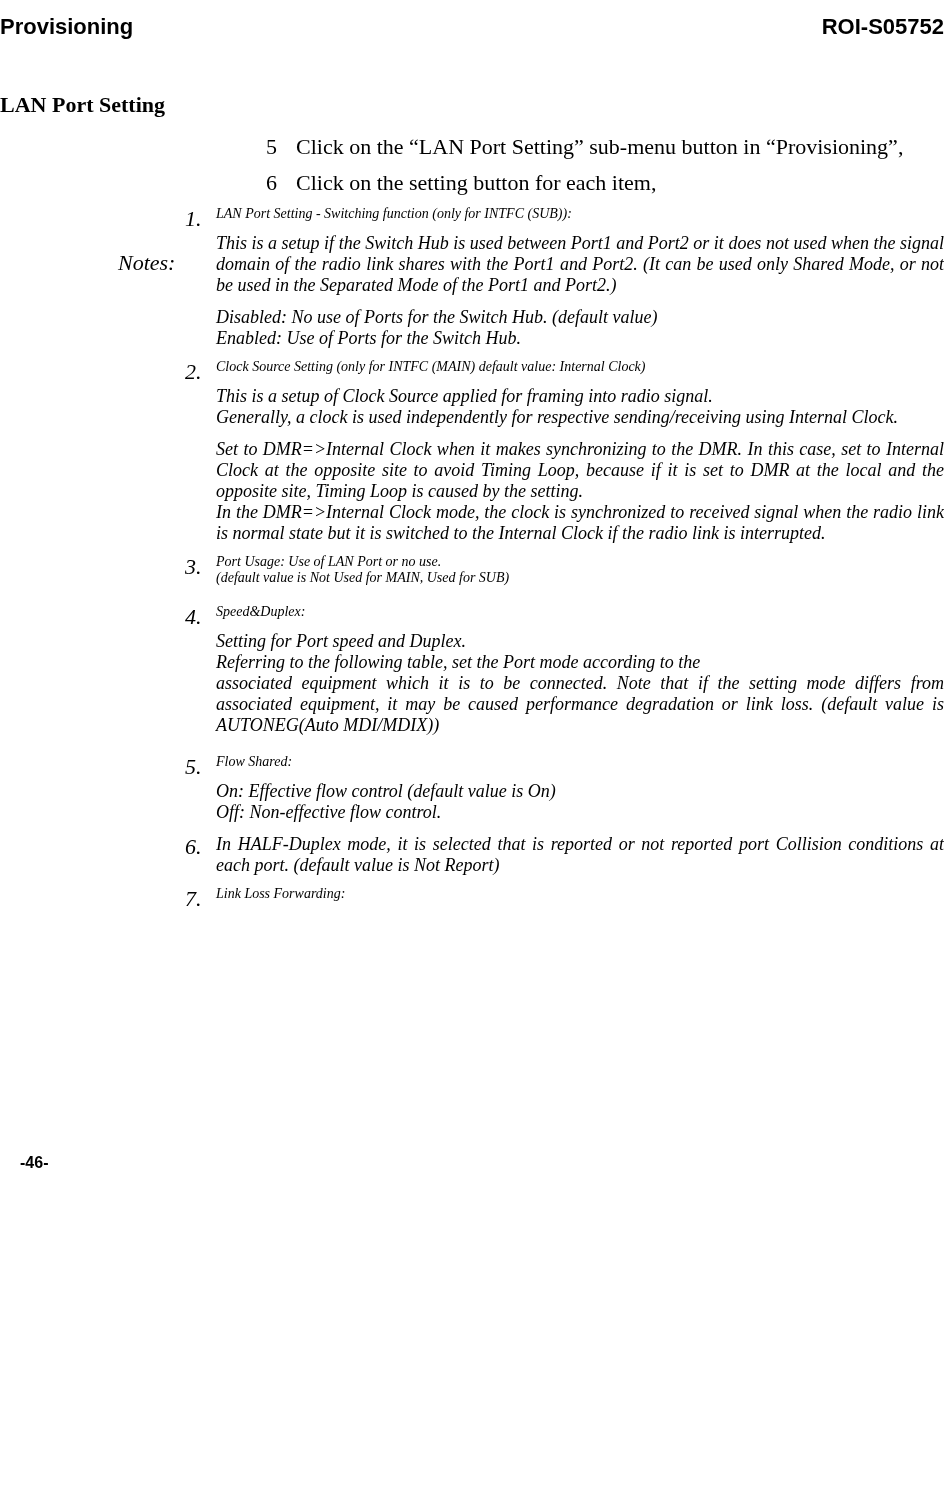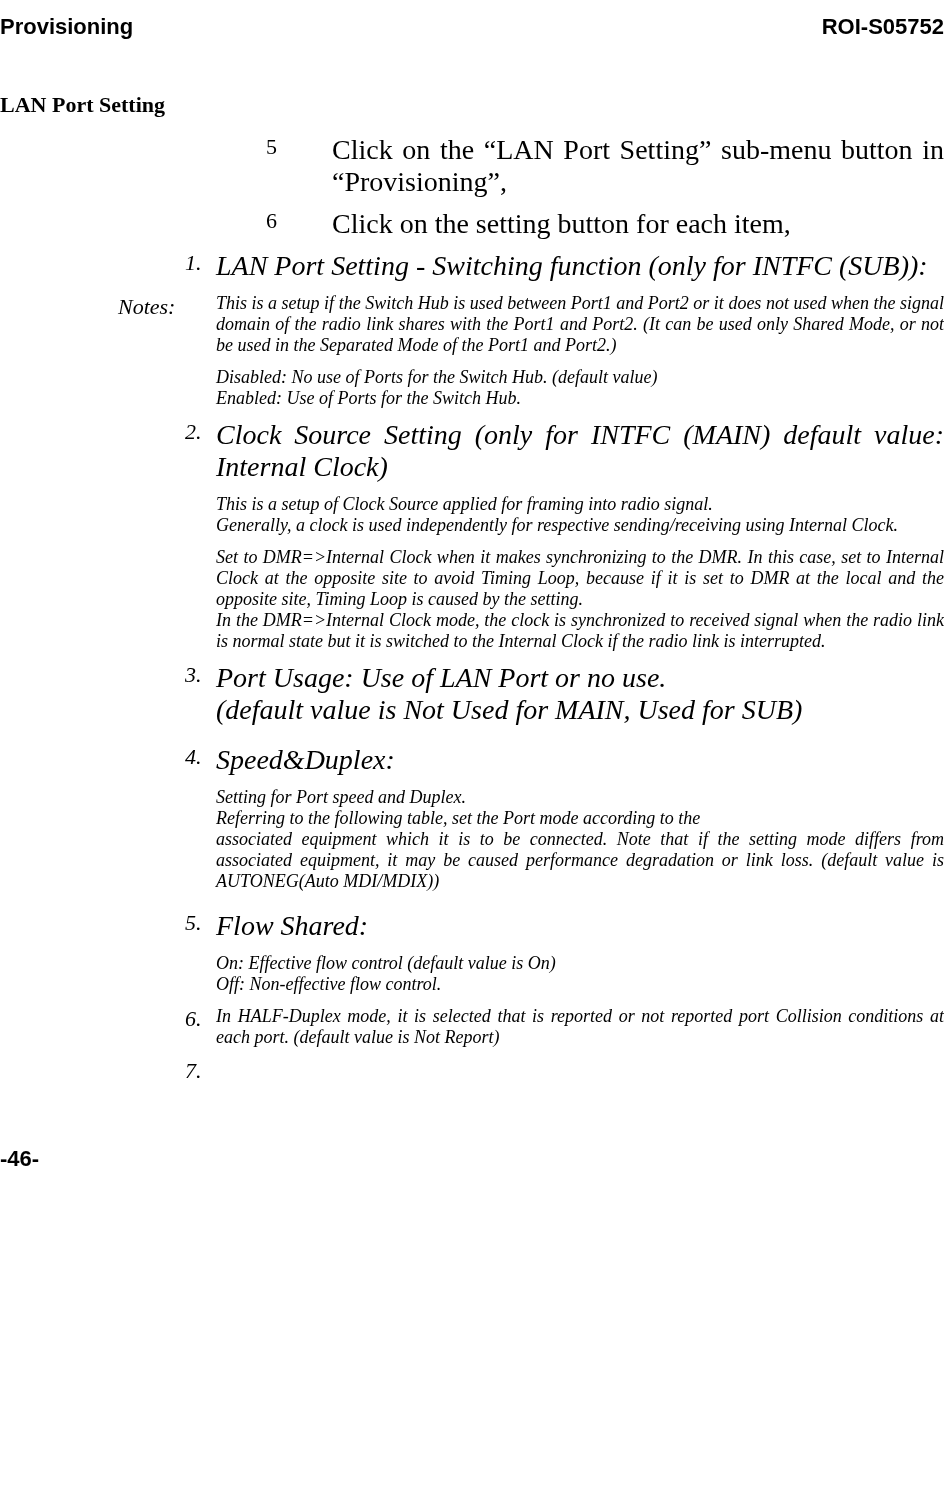--- a/index.html
+++ b/index.html
@@ -44,21 +44,21 @@
   .body-area {
     position: absolute;
     top: 134px;
     left: 0;
     width: 944px;
   }
   
   .steps { margin-left: 266px; }
   .step { position: relative; margin-bottom: 10px; }
   .step .num { position: absolute; left: 0; top: 0; font-size: 22px; }
-  .step .txt { margin-left: 66px; font-size: 28px; text-align: justify; }
+  .step .txt { margin-left: 30px; font-size: 22px; text-align: justify; }
 
   .notes-block { position: relative; }
   .notes-label {
     position: absolute;
     left: 118px;
     top: 0;
     font-style: italic;
     font-size: 22px;
     margin-top: 44px;
   }
@@ -69,38 +69,39 @@
   .note-num {
     position: absolute;
     left: 185px;
     top: 0;
     font-style: italic;
     font-size: 22px;
   }
   .note-text {
     margin-left: 216px;
     font-style: italic;
-    font-size: 28px;
+    font-size: 14px;
     text-align: justify;
   }
   .note-para {
     margin-left: 216px;
     font-style: italic;
     font-size: 18px;
     text-align: justify;
     margin-top: 11px;
   }
   .note-para.left { text-align: left; }
   .footer {
     position: absolute;
     bottom: 14px;
     left: 0;
     font-weight: bold;
-    font-size: 22px;
+    font-size: 16px;
     font-family: Arial, Helvetica, sans-serif;
+    padding-left: 20px;
   }
 </style>
 </head>
 <body>
 
 <div class="page">
   <div class="header-left">Provisioning</div>
   <div class="header-right">ROI-S05752</div>
 
   <div class="section-heading">LAN Port Setting</div>
@@ -159,19 +160,20 @@
 Off: Non-effective flow control.</div>
       </div>
 
       <div class="note-item">
         <span class="note-num">6.</span>
         <div class="note-para">In HALF-Duplex mode, it is selected that is reported or not reported port Collision conditions at each port. (default value is Not Report)</div>
       </div>
 
       <div class="note-item">
         <span class="note-num">7.</span>
+        <div class="note-text" style="text-align:left">Link Loss Forwarding:</div>
       </div>
 
     </div>
   </div>
 
   <div class="footer">-46-</div>
 </div>
 
 </body></html>

